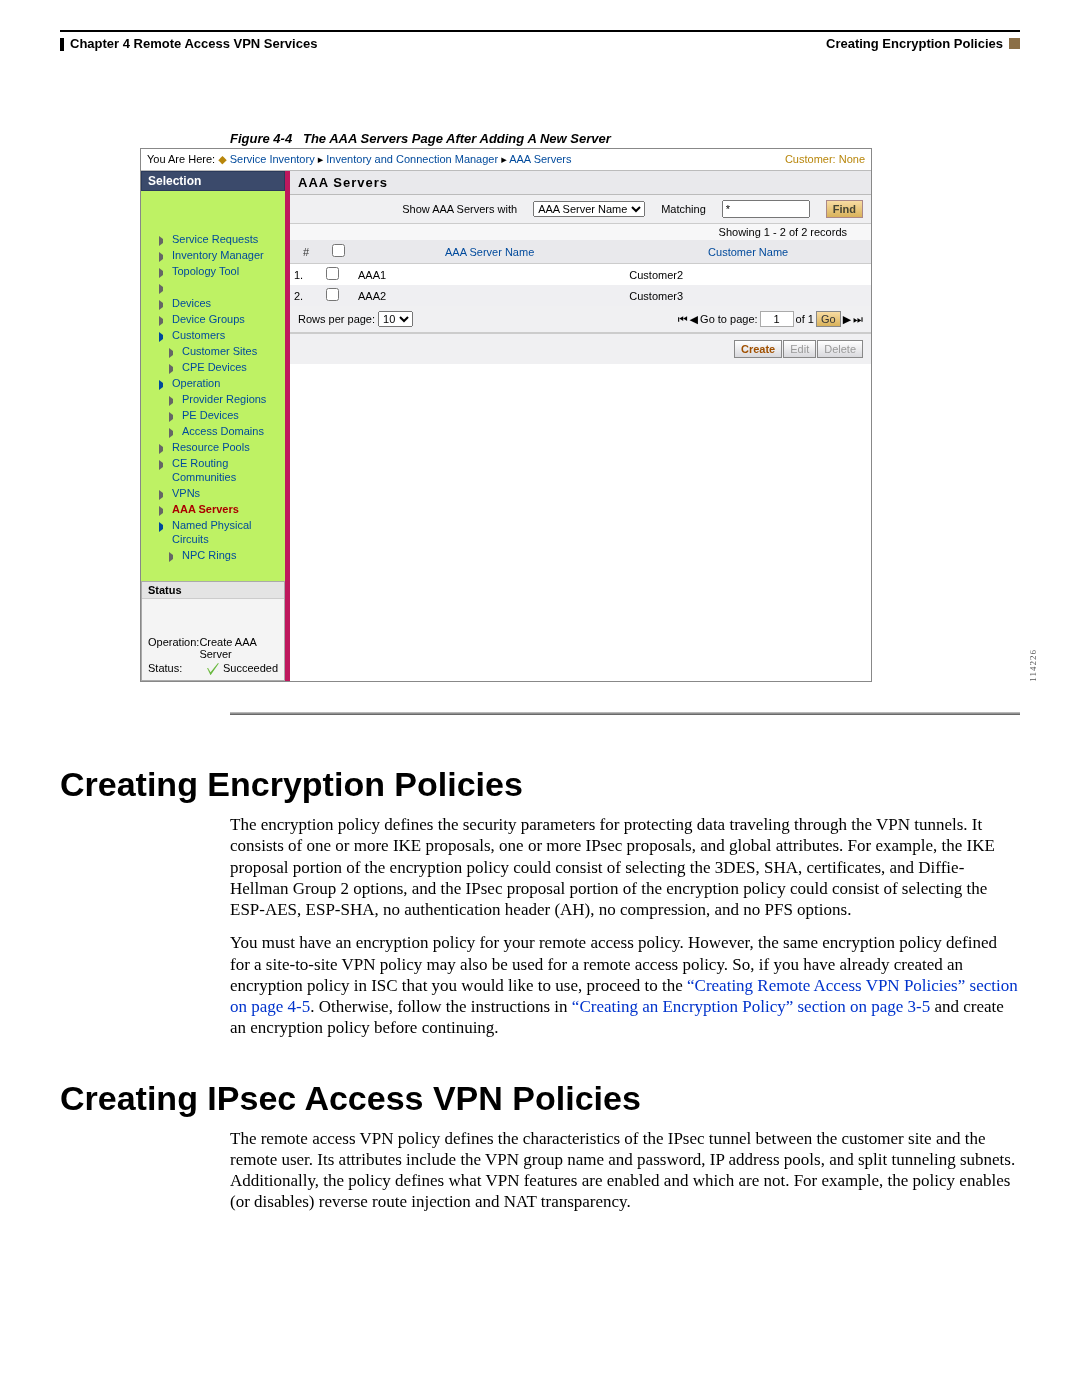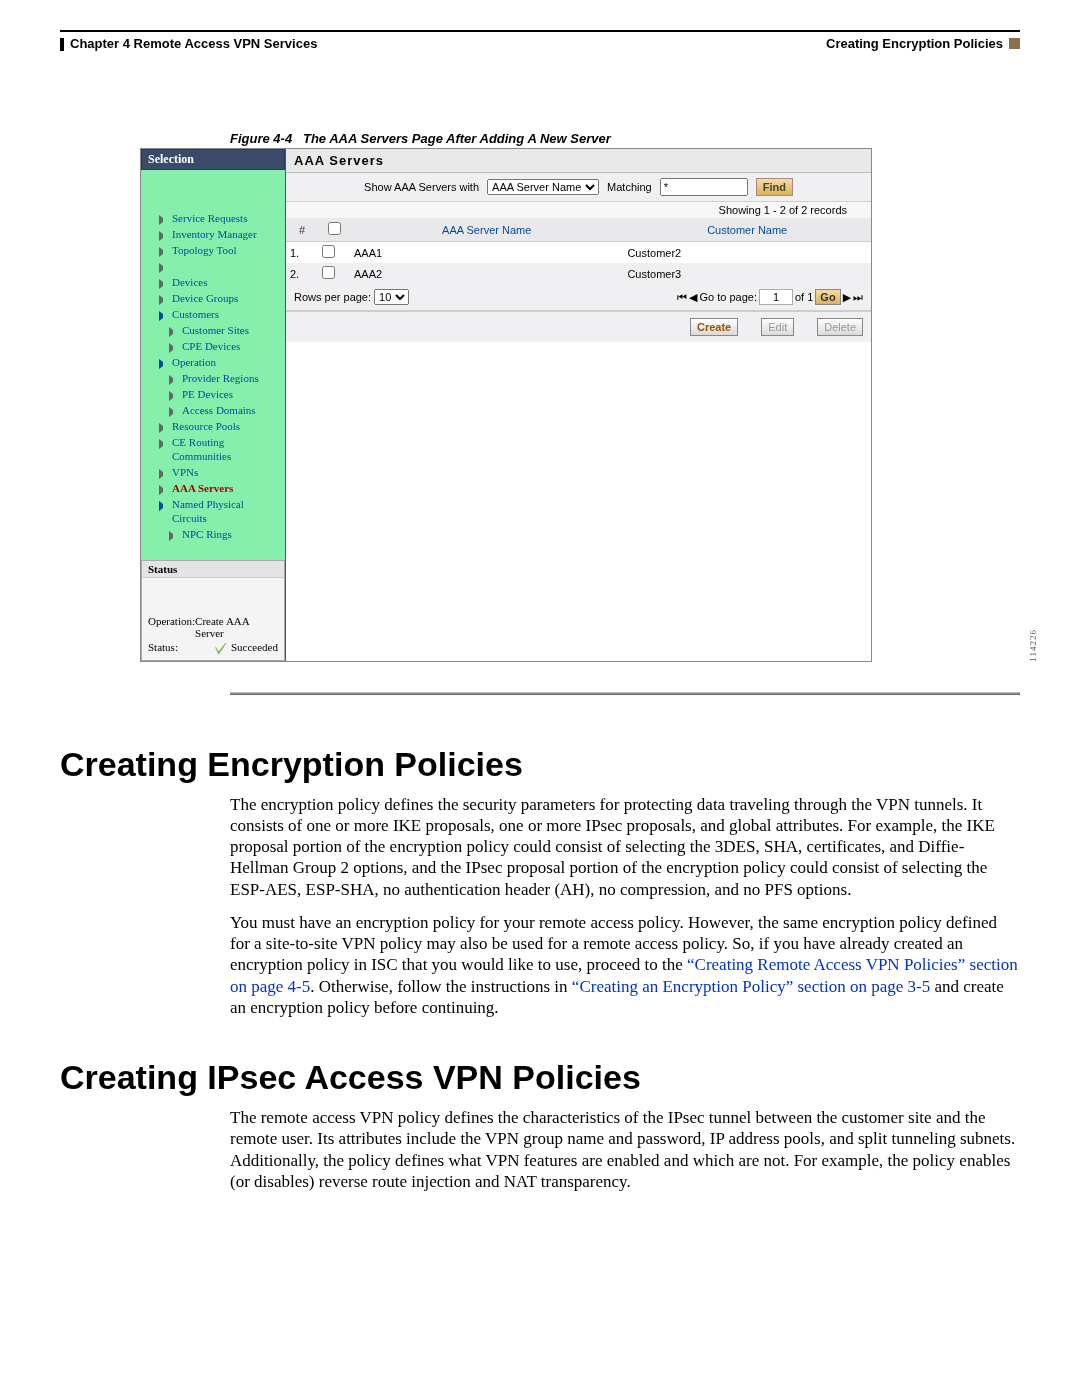--- a/index.html
+++ b/index.html
@@ -65,23 +65,22 @@
     display: flex;
     justify-content: space-between;
     border-bottom: 1px solid #bbb;
   }
   .crumb-bar a { color: #004a9c; text-decoration: none; }
   .crumb-bar .cust { color: #444; }
   .crumb-bar .cust span { color: #b8860b; }
   .main-row { display: flex; }
   .leftcol {
     width: 144px;
-    background: #86efac;
-    border-right: 1px solid #be185d;
-    font-family: Liberation Serif, serif;
+    background: #bef264;
+    border-right: 5px solid #be185d;
   }
   .sel-hdr {
     background: #3b4a6b;
     color: #fff;
     font-weight: bold;
     padding: 2px 6px;
     font-size: 12px;
     border: 1px solid #2b3a5b;
   }
   .nav-list { padding: 3px 4px 10px 12px; margin-top: 37px; }
@@ -129,35 +128,35 @@
     border-bottom: 1px solid #bbb;
     letter-spacing: 1px;
   }
   .toolbar, .pager {
     background: #f0f0f2;
     padding: 5px 8px;
     border-bottom: 1px solid #ccc;
     display: flex;
     align-items: center;
   }
-  .toolbar { justify-content: center; gap:8px;}
+  .toolbar { justify-content: flex-end; gap:16px;}
   .toolbar select, .toolbar input[type=text] {
     font-size: 11px;
   }
   .toolbar input[type=text] { width: 80px; }
   .btn {
     border: 1px solid #888;
     background: linear-gradient(#fff,#d9d9dd);
     padding: 2px 6px;
     font-size: 11px;
     cursor: pointer;
     color:#333;
   }
   .btn.find { background: linear-gradient(#f8dca3,#d9b25a); color:#443; border-color:#a88; font-weight:bold;}
-  .btn.go { background: linear-gradient(#f8dca3,#d9b25a); font-weight:bold; padding:1px 4px;}
+  .btn.go { background: linear-gradient(#f8dca3,#d9b25a); font-weight:normal; padding:1px 4px;}
   .btn.disabled { color:#999; }
   .rec-info { text-align:right; padding:2px 24px; font-size:11px; background:#f7f7f8;}
   table.grid {
     width: 100%;
     border-collapse: collapse;
     font-size: 11px;
   }
   table.grid th {
     background: #e9e9ec;
     padding: 4px;
@@ -173,21 +172,21 @@
   table.grid tr:nth-child(odd) td { background: #fff; }
   table.grid tr:nth-child(even) td { background: #efeff2; }
   table.grid input[type=checkbox]{ margin:0;}
   .pager { justify-content: space-between; align-items: center; }
   .pager select { font-size:11px;}
   .pager .nav-icons { display:flex; align-items:center; gap:2px;}
   .pager .pg { border:1px solid #aaa; width:28px; font-size:11px; text-align:center;}
   .actionbar {
     background: #f0f0f2;
     padding: 6px 8px;
-    display:flex; justify-content:flex-end; gap:23px;
+    display:flex; justify-content:flex-end; gap:1px;
     border-top:1px solid #ccc;
   }
   .annot {
     position: relative;
   }
   .annot .side-num {
     position: absolute;
     right: -18px;
     bottom: 0;
     font-size: 9px;
@@ -229,20 +228,33 @@
       <span class="sq"></span>
     </div>
   </div>
 
   <div class="figure-caption">
     <span>Figure 4-4</span>&nbsp;&nbsp;&nbsp;<span>The AAA Servers Page After Adding A New Server</span>
   </div>
 
   <div class="annot">
   <div class="shot">
+    <div class="crumb-bar">
+      <div>
+        <span>You Are Here: </span>
+        <span style="color:#b8860b">◆</span>
+        <a href="#">Service Inventory</a> ▸
+        <a href="#">Inventory and Connection Manager</a> ▸
+        <a href="#">AAA Servers</a>
+      </div>
+      <div class="cust">
+        <span>Customer:</span>
+        <span>None</span>
+      </div>
+    </div>
 
     <div class="main-row">
       <div class="leftcol">
         <div class="sel-hdr">Selection</div>
         <div class="nav-list" id="navlist">
               <div class="nav-item">
                 <span class="dot arrow"></span>
                 <a href="#">Service Requests</a>
               </div>
               <div class="nav-item">

